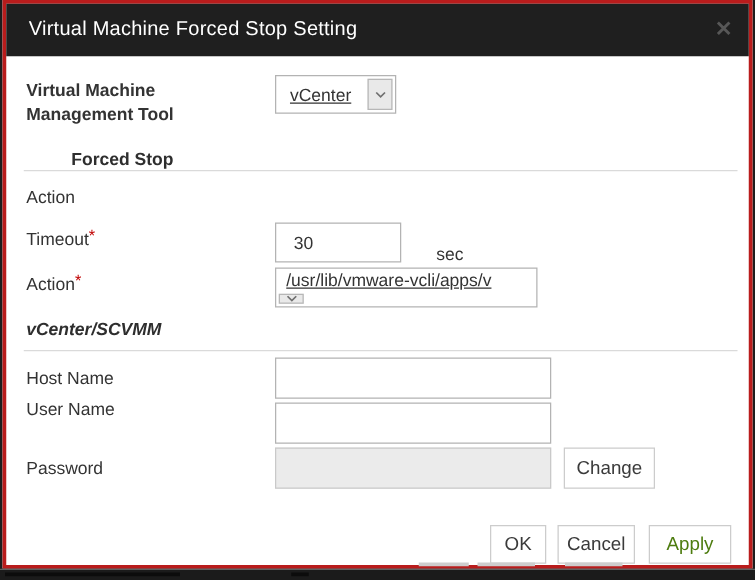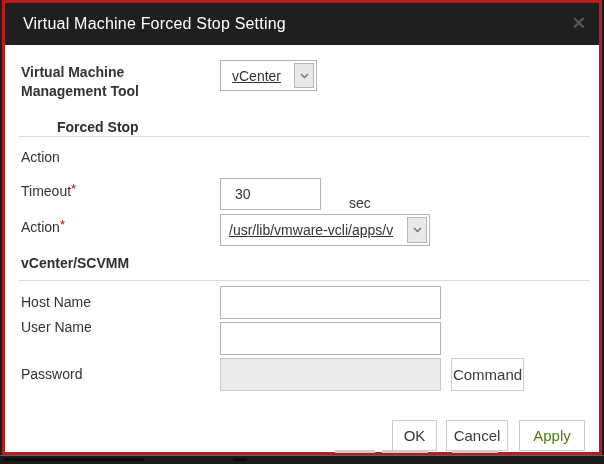--- a/index.html
+++ b/index.html
@@ -95,41 +95,41 @@
 
     <div class="lbl" style="left:16px; top:180px;">
       <span>Timeout</span><span class="req">*</span>
     </div>
     <input class="field" style="left: 215px; top: 175px; width: 101px; height: 32px;" value="30">
     <div class="lbl" style="left:344px; top:192px;">sec</div>
 
     <div class="lbl" style="left:16px; top:216px;">
       <span>Action</span><span class="req">*</span>
     </div>
-    <div class="select" style="left:215px; top:211px; width:210px; height:32px;">
+    <div class="select" style="left:215px; top:211px; width:210px; height:32px;flex-direction:column;">
       <span class="sel-text left">/usr/lib/vmware-vcli/apps/v</span>
       <span class="sel-btn">
         <svg width="9" height="6" viewBox="0 0 9 6">
             <polyline points="1,1 4.5,4.5 8,1" fill="none" stroke="#707070" stroke-width="1.4"></polyline>
           </svg>
       </span>
     </div>
 
-    <div class="lbl hdr" style="left:16px; top:252px;">vCenter/SCVMM</div>
+    <div class="lbl hdr" style="left:16px; top:252px;font-style:italic;">vCenter/SCVMM</div>
     <div class="divider" style="top:277px;"></div>
 
     <div class="lbl" style="left:16px; top:291px;">Host Name</div>
     <input class="field plain" style="left: 215px; top: 283px; width: 221px; height: 33px;" value="">
 
     <div class="lbl" style="left:16px; top:316px;">User Name</div>
     <input class="field plain" style="left: 215px; top: 319px; width: 221px; height: 33px;" value="">
 
     <div class="lbl" style="left:16px; top:363px;">Password</div>
     <input class="field plain off" style="left: 215px; top: 355px; width: 221px; height: 33px;" disabled="" value="">
-    <button class="btn" style="left:446px; top:355px; width:73px; height:33px;">Command</button>
+    <button class="btn" style="left:446px; top:355px; width:73px; height:33px;">Change</button>
 
     <button class="btn" style="left:387px; top:417px; width:45px; height:31px;text-align:right;">OK</button>
     <button class="btn" style="left:441px; top:417px; width:62px; height:31px;">Cancel</button>
     <button class="btn disabled" style="left:514px; top:417px; width:66px; height:31px;">Apply</button>
   </div>
 
   <div class="artifact" style="left:335px; top:450px; width:40px;"></div>
   <div class="artifact" style="left:382px; top:450px; width:46px;"></div>
   <div class="artifact" style="left:452px; top:450px; width:46px;"></div>
 

